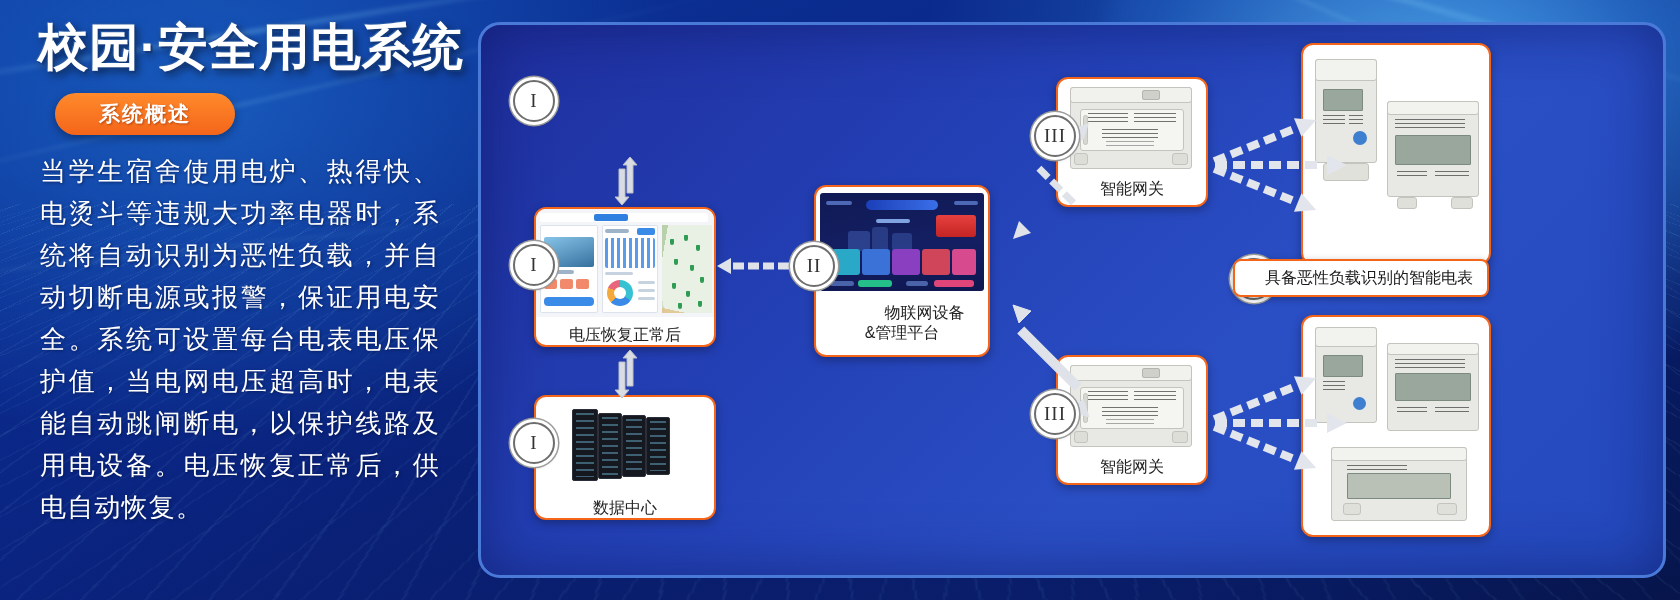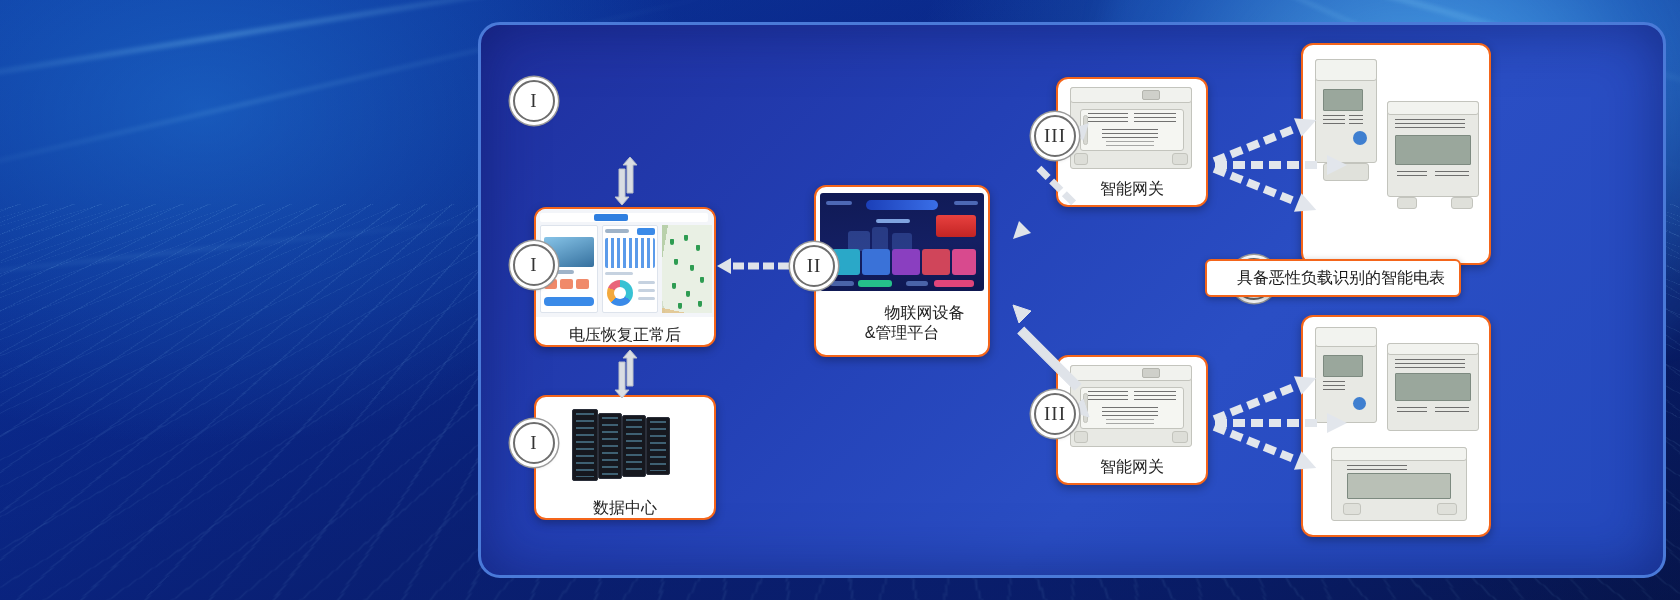--- a/index.html
+++ b/index.html
@@ -174,20 +174,27 @@
 <div id="stage">
 
   <div class="glow-tr"></div>
   <div class="streak s1"></div>
   <div class="streak s2"></div>
   <div class="streak s3"></div>
   <div class="streak s4"></div>
   <div class="streak s5"></div>
   <div class="mesh"></div>
 
+  <div class="left-col">
+    <div class="title">校园·安全用电系统</div>
+    <div class="badge">
+      <span>系统概述</span>
+    </div>
+    <div class="body-text">当学生宿舍使用电炉、热得快、电烫斗等违规大功率电器时，系统将自动识别为恶性负载，并自动切断电源或报警，保证用电安全。系统可设置每台电表电压保护值，当电网电压超高时，电表能自动跳闸断电，以保护线路及用电设备。电压恢复正常后，供电自动恢复。</div>
+  </div>
 
   <div class="panel">
 
     <div class="arr" style="left:125px; top:132px;">
       <svg class="arrow-svg" width="40" height="48" viewBox="0 0 40 48">
         <g fill="#d9dde3" stroke="#b9bfc8" stroke-width="1">
           <polygon points="13,12 13,40 9,40 16,48 23,40 19,40 19,12"></polygon>
           <polygon points="27,36 27,8 31,8 24,0 17,8 21,8 21,36"></polygon>
         </g>
       </svg>
@@ -464,19 +471,19 @@
 
         <div class="meter" style="left:30px; top:130px; width:136px; height:74px;"></div>
         <div class="meter" style="left:30px; top:130px; width:136px; height:14px; background:#f2f3ef;"></div>
         <div class="meter-lcd" style="left:46px; top:156px; width:104px; height:26px; background:#b9c0b6;"></div>
         <div class="meter-txt" style="left:46px; top:148px; width:60px; height:6px;"></div>
         <div class="meter" style="left:42px; top:186px; width:18px; height:12px; background:#dfe0da;"></div>
         <div class="meter" style="left:136px; top:186px; width:20px; height:12px; background:#dfe0da;"></div>
       </div>
     </div>
 
-    <div class="pill" style="left:724px; top:234px;">
+    <div class="pill" style="left:752px; top:234px;border-radius:8px;">
       <span>具备恶性负载识别的智能电表</span>
     </div>
     <div class="rn" style="left:752px; top:233px;">IV</div>
 
   </div>
 </div>
 
 </body></html>

